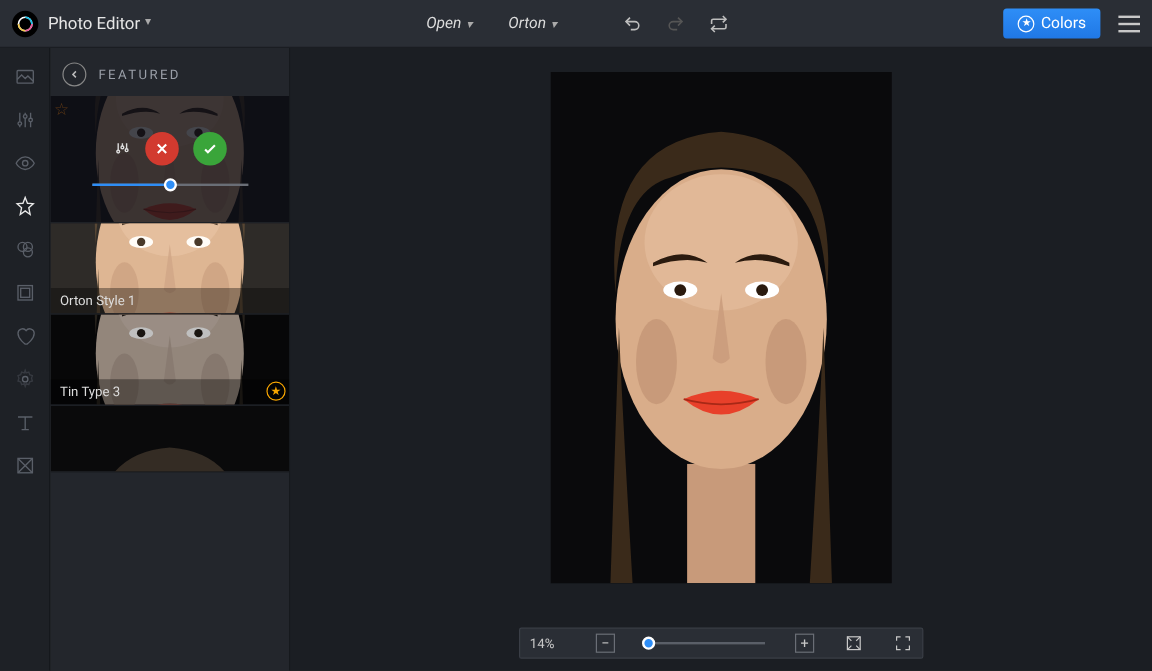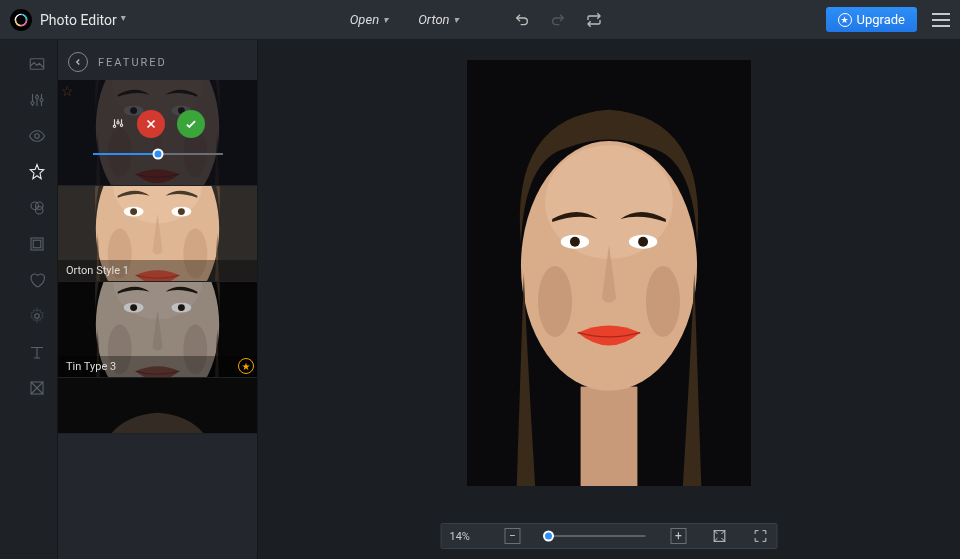--- a/index.html
+++ b/index.html
@@ -15,34 +15,34 @@
   .top-btn { font-size: 13px; color:#dcdcdc; display:flex; align-items:center; gap:4px; cursor:pointer; }
   .top-icons { display:flex; align-items:center; gap:20px; margin-left:25px; }
   .top-icon { width:16px; height:16px; color:#bdbdbd; cursor:pointer; }
   .top-icon.disabled { color:#555; cursor:default; }
   .top-right { display:flex; align-items:center; gap:15px; margin-left:auto; }
   .upgrade { background: linear-gradient(#2e8ef7,#2078e6); color:#fff; font-size:13px; padding:5px 12px; border-radius:3px; display:flex; align-items:center; gap:5px; cursor:pointer; }
   .upgrade .star { width:14px; height:14px; border:1.5px solid #fff; border-radius:50%; display:flex; align-items:center; justify-content:center; font-size:9px; }
   .hamburger { width:18px; height:14px; display:flex; flex-direction:column; justify-content:space-between; cursor:pointer; }
   .hamburger span { height:2px; background:#c8c8c8; }
   
-  .main { display:flex; height: calc(100% - 40px); padding-left: 16px; }
+  .main { display:flex; height: calc(100% - 40px); }
   .iconrail { width:42px; background:#1e2126; border-right:1px solid #15171b; display:flex; flex-direction:column; align-items:center; padding-top:15px; gap:18px; }
   .iconrail .ri { width:18px; height:18px; color:#5a5f68; cursor:pointer; }
   .iconrail .ri.active { color:#e8e8e8; }
   
   .panel { width:200px; background:#23262c; border-right:1px solid #15171b; display:flex; flex-direction:column; }
   .panel-head { display:flex; align-items:center; gap:10px; padding:12px 12px 8px 10px; }
   .panel-head .back { width:20px; height:20px; border:1.5px solid #888; border-radius:50%; display:flex; align-items:center; justify-content:center; color:#bbb; font-size:11px; cursor:pointer; padding-right:1px; }
   .panel-title { font-size:11px; letter-spacing:2px; color:#9a9fa8; }
   .filters { flex:1; overflow-y:auto; padding:0 0 10px 0; position:relative; }
   .filters::-webkit-scrollbar { width:6px; }
   .filters::-webkit-scrollbar-thumb { background:#3a3e46; border-radius:3px; }
   .filter { position:relative; margin:0; border-bottom:1px solid #1e2126; }
-  .thumb { width:100%; height:95px; position:relative; overflow:hidden; }
+  .thumb { width:100%; height:75px; position:relative; overflow:hidden; }
   .face { position:absolute; inset:0; }
   .filter-label { position:absolute; bottom:0; left:0; right:0; padding:4px 8px; font-size:11px; color:#ddd; background: rgba(0,0,0,0.35); }
   .fav { position:absolute; top:3px; left:3px; color:#d87a1a; font-size:14px; }
   .prem { position:absolute; bottom:3px; right:3px; width:16px; height:16px; border:1.5px solid #f7a500; border-radius:50%; display:flex; align-items:center; justify-content:center; font-size:10px; color:#f7a500; background:rgba(0,0,0,0.3);}
   
   .filter.active .thumb { height:105px; }
   .filter.active .overlay { position:absolute; inset:0; background: rgba(10,12,16,0.6); display:flex; flex-direction:column; align-items:center; justify-content:center; gap:15px; }
   .ctrl-row { display:flex; align-items:center; gap:12px; }
   .mini-adj { width:14px; height:14px; color:#ddd; }
   .circ-btn { width:28px; height:28px; border-radius:50%; display:flex; align-items:center; justify-content:center; color:#fff; cursor:pointer; font-size:15px; }
@@ -139,21 +139,21 @@
           <path d="M3 12V8a2 2 0 012-2h16"></path>
           <path d="M7 22l-4-4 4-4"></path>
           <path d="M21 12v4a2 2 0 01-2 2H3"></path>
         </svg>
     </div>
   </div>
   <div class="spacer"></div>
   <div class="top-right">
     <div class="upgrade">
       <span class="star">★</span>
-      <span>Upgrade</span>
+      <span>Colors</span>
     </div>
     <div class="hamburger">
         <span></span>
         <span></span>
         <span></span>
       </div>
   </div>
 </div>
 
 <div class="main">

